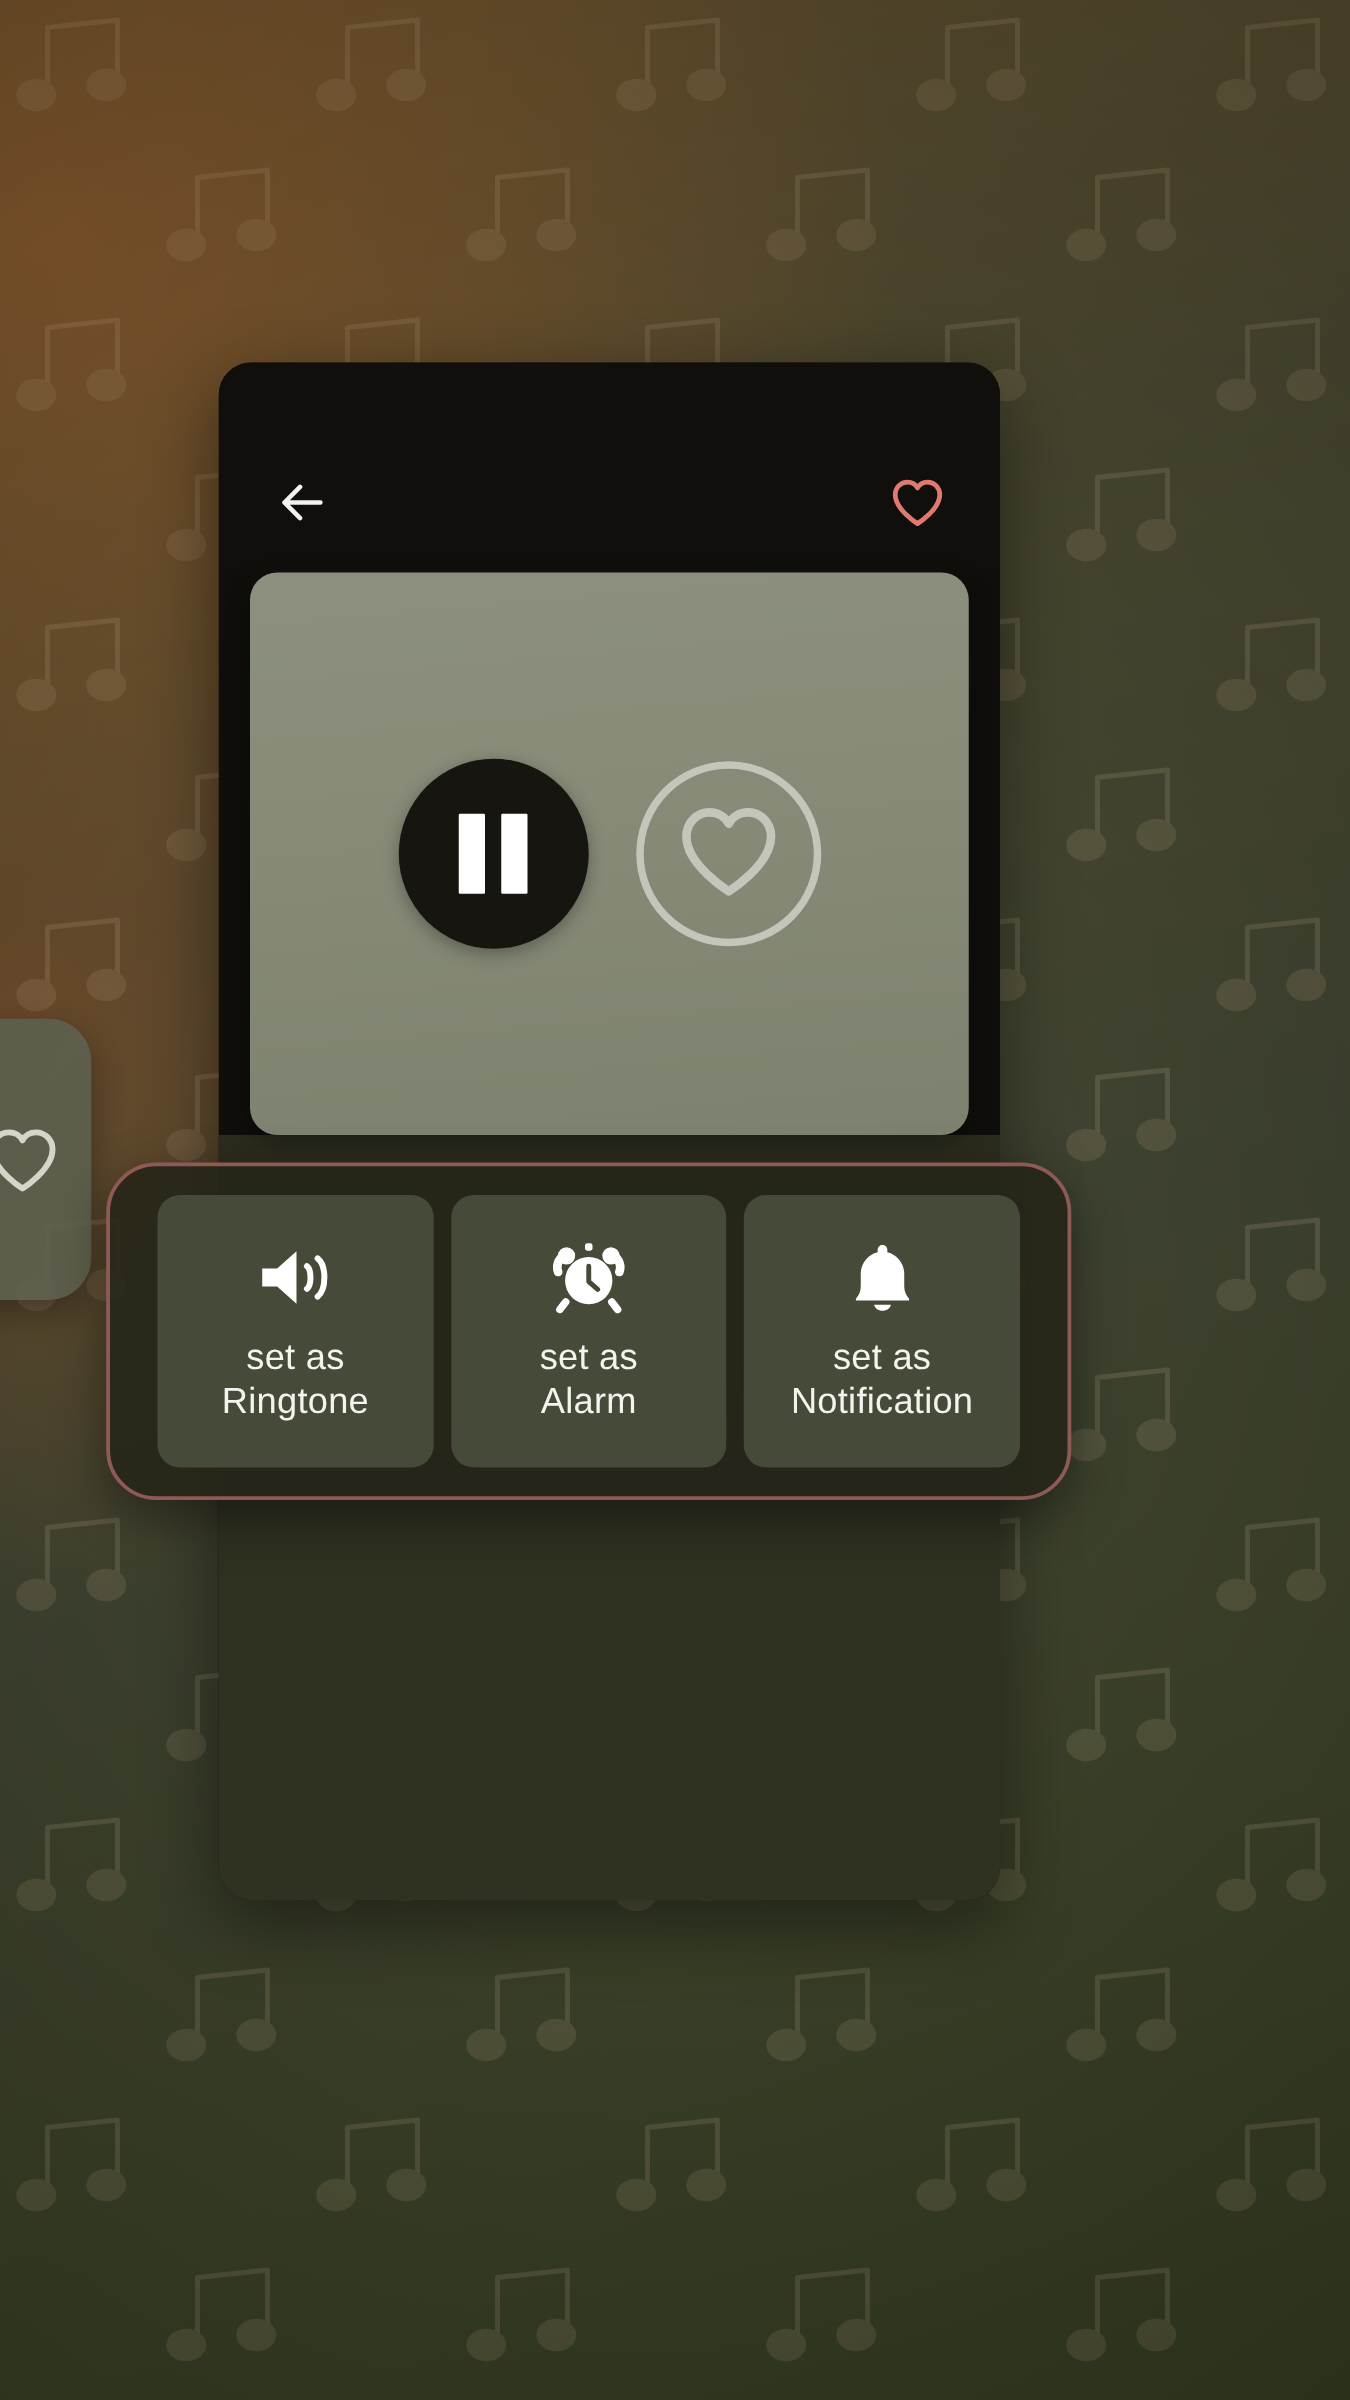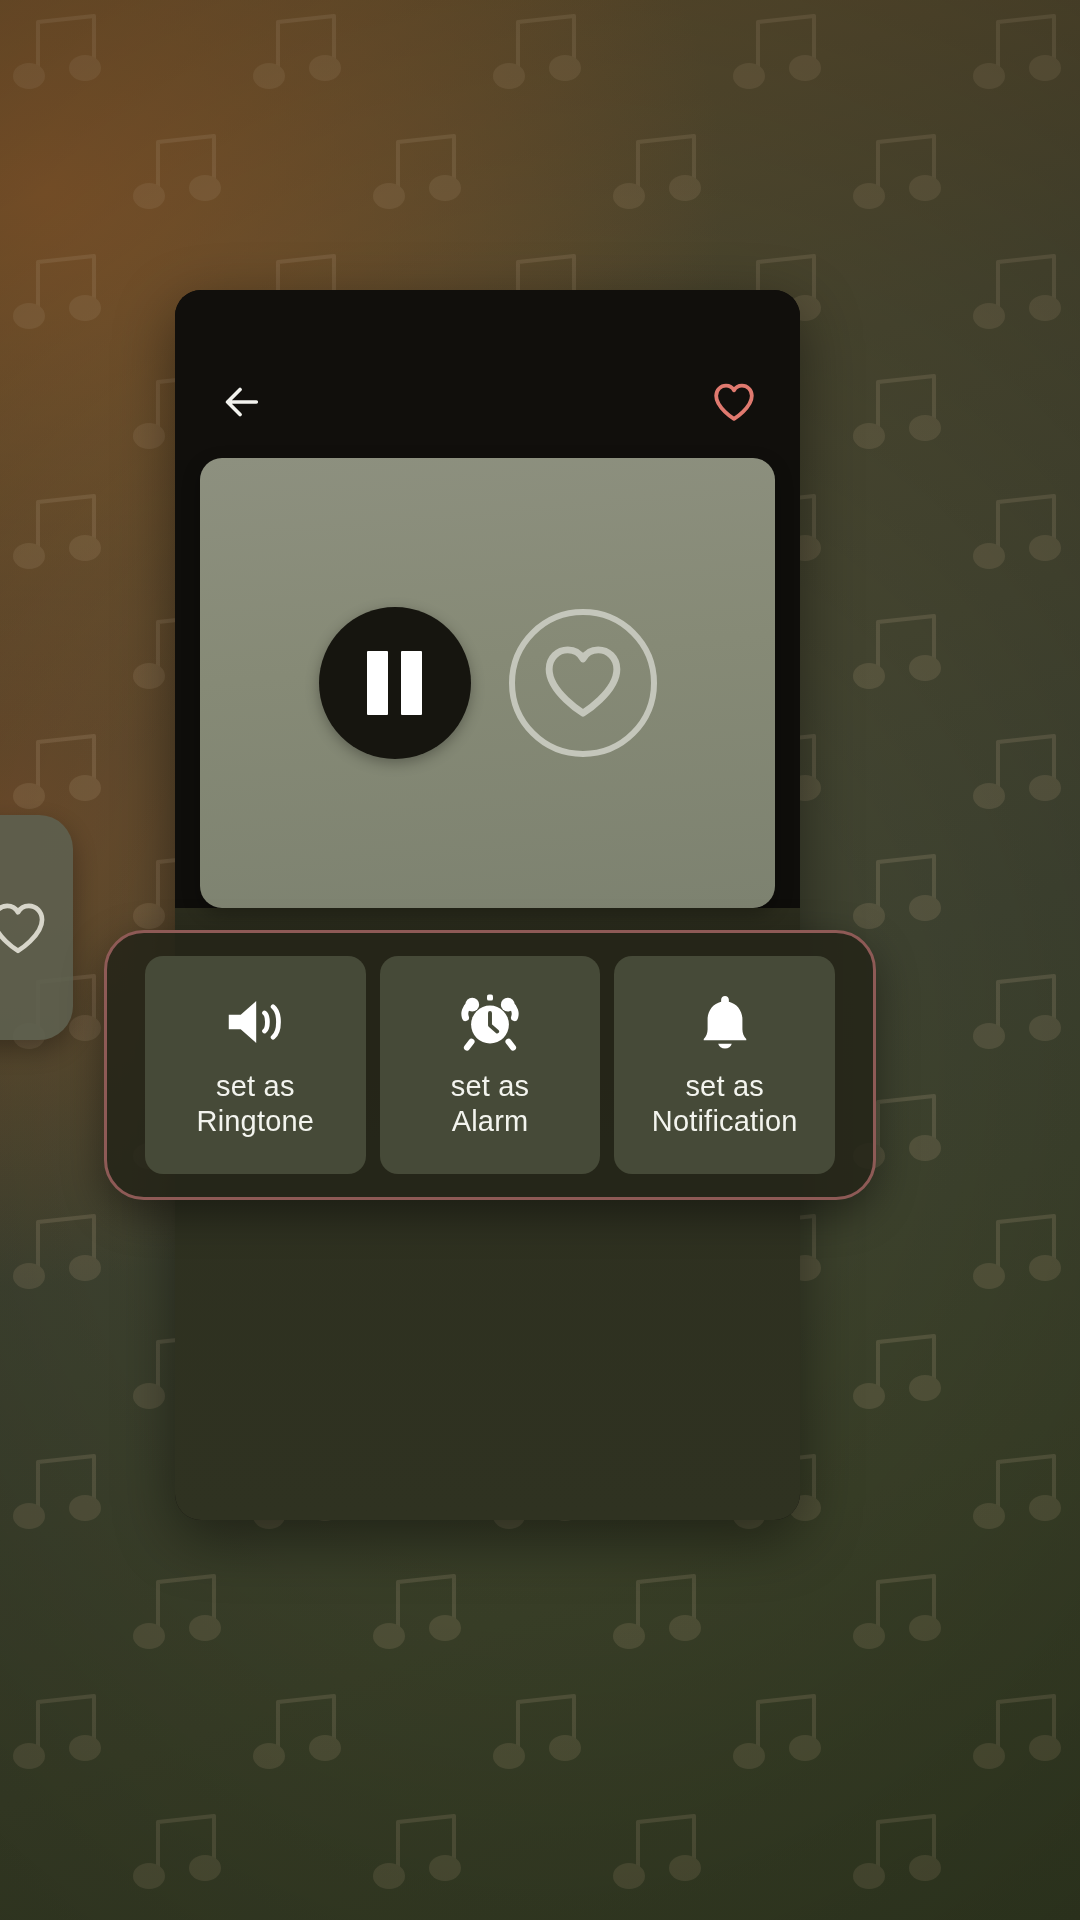--- a/index.html
+++ b/index.html
@@ -151,21 +151,21 @@
     left: 0;
     top: 618px;
     width: 100%;
     bottom: 0;
     background: linear-gradient(180deg, #2b2c1d 0%, #2e3020 38%, #2f3221 100%);
   }
 
   
   .actions-panel {
     position: absolute;
-    left: 104px;
+    left: 85px;
     top: 930px;
     width: 772px;
     height: 270px;
     box-sizing: border-box;
     border: 3px solid #8e5a56;
     border-radius: 40px;
     background: rgba(36,36,24,0.88);
     display: flex;
     align-items: center;
     justify-content: center;

